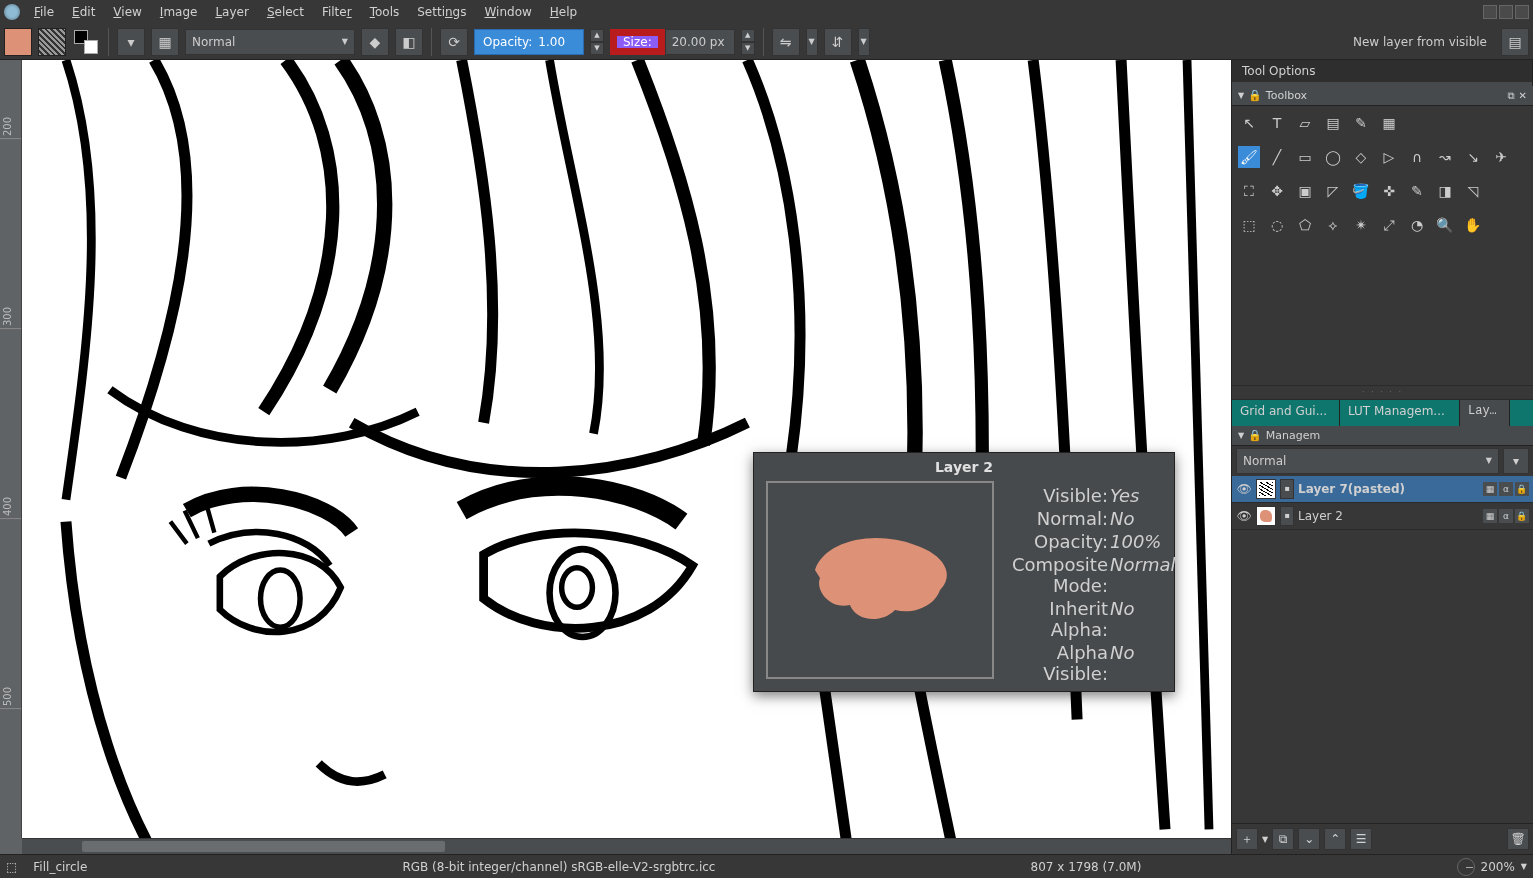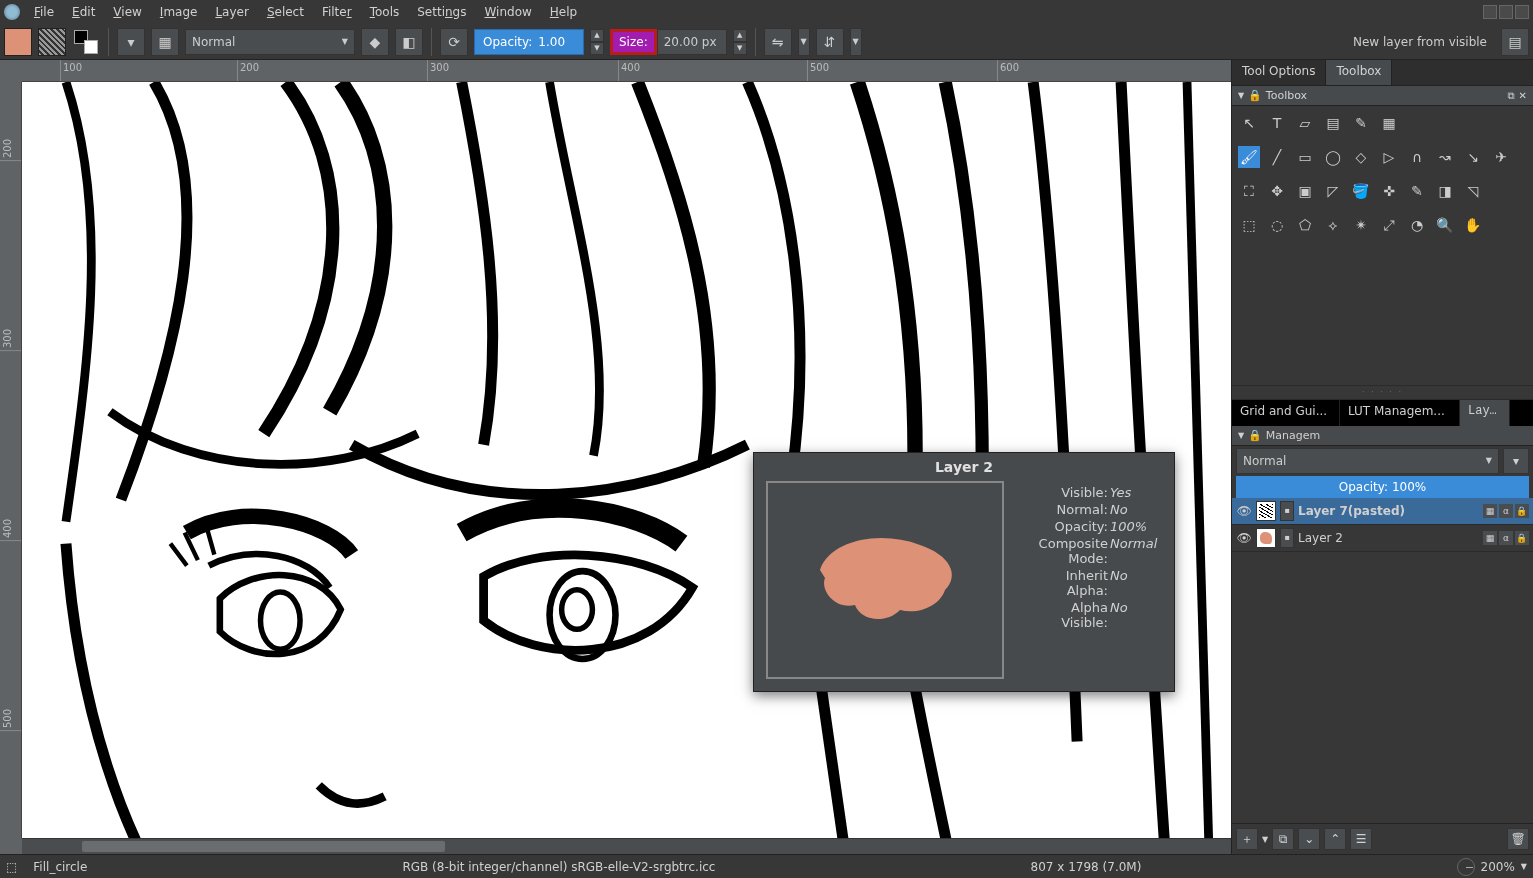--- a/index.html
+++ b/index.html
@@ -17,52 +17,52 @@
 .swatch.salmon { background: #dd9177; }
 .fgbg { width: 28px; height: 28px; position: relative; }
 .fgbg .fg { position: absolute; top: 2px; left: 2px; width: 14px; height: 14px; background: #000; border: 1px solid #aaa; }
 .fgbg .bg { position: absolute; bottom: 2px; right: 2px; width: 14px; height: 14px; background: #fff; border: 1px solid #aaa; }
 .sep { width: 1px; height: 28px; background: #555; margin: 0 2px; }
 .tbtn { width: 28px; height: 28px; background: #4a4d50; border: 1px solid #333; display: flex; align-items: center; justify-content: center; color: #ccc; cursor: pointer; font-size: 14px; }
 .combo { height: 26px; background: #4a4d50; border: 1px solid #333; color: #ccc; padding: 0 6px; min-width: 170px; display: flex; align-items: center; justify-content: space-between; }
 .combo .arrow { font-size: 8px; }
 .opacity-field { height: 26px; background: #3a8bd8; color: #fff; border: 1px solid #2a6bb0; padding: 0 8px; display: flex; align-items: center; gap: 6px; min-width: 110px; }
 .size-field { height: 26px; display: flex; align-items: center; }
-.size-field .lbl { background: #a21caf; color: #fff; height: 100%; padding: 0 6px; display: flex; align-items: center; border: 3px solid #b91c1c; }
+.size-field .lbl { background: #8b5cf6; color: #fff; height: 100%; padding: 0 6px; display: flex; align-items: center; border: 7px solid #b91c1c; }
 .size-field .val { background: #4a4d50; color: #ccc; height: 100%; padding: 0 6px; width: 70px; border: 1px solid #333; display: flex; align-items: center; }
 .spin { display: flex; flex-direction: column; height: 26px; }
 .spin .up, .spin .dn { width: 14px; height: 13px; background: #4a4d50; border: 1px solid #333; font-size: 7px; display: flex; align-items: center; justify-content: center; cursor: pointer; }
 .status-right { margin-left: auto; color: #ccc; padding-right: 8px; }
 
 .main-area { display: flex; height: calc(100% - 24px - 36px - 24px); }
 .canvas-zone { flex: 1; display: flex; flex-direction: column; background: #606366; position: relative; }
 .ruler-h { height: 22px; background: #606366; display: flex; position: relative; border-bottom: 1px solid #444; margin-left: 22px; overflow: hidden; }
 .ruler-h .tick { position: absolute; top: 0; height: 100%; border-left: 1px solid #888; padding-left: 2px; font-size: 10px; color: #bbb; display: flex; align-items: flex-start; padding-top: 2px; }
 .canvas-row { flex: 1; display: flex; overflow: hidden; }
 .ruler-v { width: 22px; background: #606366; position: relative; border-right: 1px solid #444; overflow: hidden; }
 .ruler-v .tick { position: absolute; left: 0; width: 100%; border-top: 1px solid #888; font-size: 10px; color: #bbb; writing-mode: vertical-rl; transform: rotate(180deg); padding: 2px; }
 .canvas { flex: 1; background: #fff; position: relative; overflow: hidden; }
 .drawing { position: absolute; inset: 0; }
 .drawing path { stroke: #000; fill: none; }
 .scroll-h { height: 16px; background: #4a4d50; border-top: 1px solid #333; margin-left: 22px; position: relative; }
 .scroll-h .thumb { position: absolute; left: 5%; width: 30%; top: 2px; bottom: 2px; background: #6a6d70; border-radius: 2px; }
 
 .right-panel { width: 302px; background: #373737; display: flex; flex-direction: column; border-left: 1px solid #222; }
-.panel-tabs { display: flex; background: #2e2e2e; height: 26px; border-bottom: 1px solid #222; }
+.panel-tabs { display: flex; background: #2e2e2e; height: 26px; border-bottom: 1px solid #222; flex-direction: column; }
 .panel-tab { padding: 4px 10px; cursor: pointer; border-right: 1px solid #222; }
 .panel-tab.active { background: #474a4d; }
 .panel-header { background: #474a4d; padding: 3px 6px; display: flex; align-items: center; gap: 4px; font-size: 11px; border-bottom: 1px solid #222; }
 .panel-header .exp { font-size: 8px; }
 .panel-header .icons { margin-left: auto; display: flex; gap: 4px; font-size: 10px; }
 .tool-grid { display: flex; flex-wrap: wrap; gap: 6px; padding: 6px; }
 .tool { width: 22px; height: 22px; display: flex; align-items: center; justify-content: center; cursor: pointer; color: #ccc; font-size: 14px; }
 .tool.active { background: #3a8bd8; color: #fff; }
 .resizer-dots { text-align: center; color: #666; font-size: 8px; letter-spacing: 2px; padding: 2px 0; border-top: 1px solid #2a2a2a; border-bottom: 1px solid #2a2a2a; }
 
-.sub-tabs { display: flex; background: #000000; height: 26px; }
+.sub-tabs { display: flex; background: #0f766e; height: 26px; }
 .sub-tab { padding: 4px 8px; cursor: pointer; border-right: 1px solid #222; overflow: hidden; text-overflow: ellipsis; white-space: nowrap; }
 .sub-tab.active { background: #474a4d; font-family: Liberation Mono, monospace; }
 .layers-section { flex: 1; display: flex; flex-direction: column; }
 .blendrow { display: flex; padding: 2px 4px; gap: 4px; }
 .blendrow .combo { flex: 1; min-width: 0; }
 .blendrow .filter-btn { width: 26px; height: 26px; background: #4a4d50; border: 1px solid #333; display: flex; align-items: center; justify-content: center; }
 .opacity-bar { background: #3a8bd8; color: #fff; text-align: center; padding: 4px; margin: 0 4px; font-size: 12px; }
 .layer-stack { flex: 1; overflow: auto; }
 .layer-row { display: flex; align-items: center; padding: 3px 4px; gap: 4px; border-bottom: 1px solid #2a2a2a; }
 .layer-row.selected { background: #3a6a9a; }
@@ -81,21 +81,21 @@
 .statusbar .spacer { flex: 1; }
 .status-block { display: flex; align-items: center; gap: 6px; }
 .angle-dial { width: 18px; height: 18px; border: 1px solid #666; border-radius: 50%; position: relative; }
 .angle-dial::after { content: ""; position: absolute; left: 50%; top: 50%; width: 7px; height: 1px; background: #aaa; }
 
 .tooltip { position: absolute; left: 753px; top: 452px; width: 422px; height: 240px; background: #474a4d; border: 1px solid #222; box-shadow: 0 4px 12px rgba(0,0,0,0.5); z-index: 100; padding: 6px 12px 12px; }
 .tooltip-title { text-align: center; font-weight: bold; font-size: 14px; color: #e0e0e0; margin-bottom: 6px; }
 .tooltip-body { display: flex; gap: 18px; }
 .tooltip-preview { width: 238px; height: 198px; border: 2px solid #888; background: #474a4d; display: flex; align-items: center; justify-content: center; }
 .tooltip-preview svg { width: 170px; height: 120px; }
-.tooltip-info { flex: 1; font-size: 13px; color: #d0d0d0; padding-top: 4px; }
+.tooltip-info { flex: 1; font-size: 18px; color: #d0d0d0; padding-top: 4px; }
 .tooltip-info div { display: flex; justify-content: flex-start; gap: 2px; margin-bottom: 2px; }
 .tooltip-info .k { text-align: right; flex: 1; }
 .tooltip-info .v { text-align: left; width: 52px; font-style: italic; }
 </style>
 </head>
 <body>
 
 <div class="menubar">
   <div class="app-icon"></div>
   <span class="menu-item"><u>F</u>ile</span>
@@ -154,28 +154,20 @@
   <div class="tbtn">⇋</div>
   <div class="tbtn" style="width:12px;font-size:8px">▼</div>
   <div class="tbtn">⇵</div>
   <div class="tbtn" style="width:12px;font-size:8px">▼</div>
   <span class="status-right">New layer from visible</span>
   <div class="tbtn">▤</div>
 </div>
 
 <div class="main-area">
   <div class="canvas-zone">
-    <div class="ruler-h">
-      <div class="tick" style="left:38px">100</div>
-      <div class="tick" style="left:215px">200</div>
-      <div class="tick" style="left:405px">300</div>
-      <div class="tick" style="left:596px">400</div>
-      <div class="tick" style="left:785px">500</div>
-      <div class="tick" style="left:975px">600</div>
-    </div>
     <div class="canvas-row">
       <div class="ruler-v">
         <div class="tick" style="top:55px">200</div>
         <div class="tick" style="top:245px">300</div>
         <div class="tick" style="top:435px">400</div>
         <div class="tick" style="top:625px">500</div>
       </div>
       <div class="canvas">
         <svg class="drawing" viewBox="0 0 1100 780">
 
@@ -291,21 +283,20 @@
       <span>Managem</span>
     </div>
     <div class="layers-section">
       <div class="blendrow">
         <div class="combo">
           <span>Normal</span>
           <span class="arrow">▼</span>
         </div>
         <div class="filter-btn">▾</div>
       </div>
-      <div class="opacity-bar">Opacity:  100%</div>
       <div class="layer-stack">
         <div class="layer-row selected">
           <span class="layer-eye">👁</span>
           <div class="layer-thumb lines"></div>
           <div class="layer-mask">▪</div>
           <span class="layer-name">Layer 7(pasted)</span>
           <div class="layer-locks">
             <div class="layer-lock-icn">▦</div>
             <div class="layer-lock-icn">α</div>
             <div class="layer-lock-icn">🔒</div>

